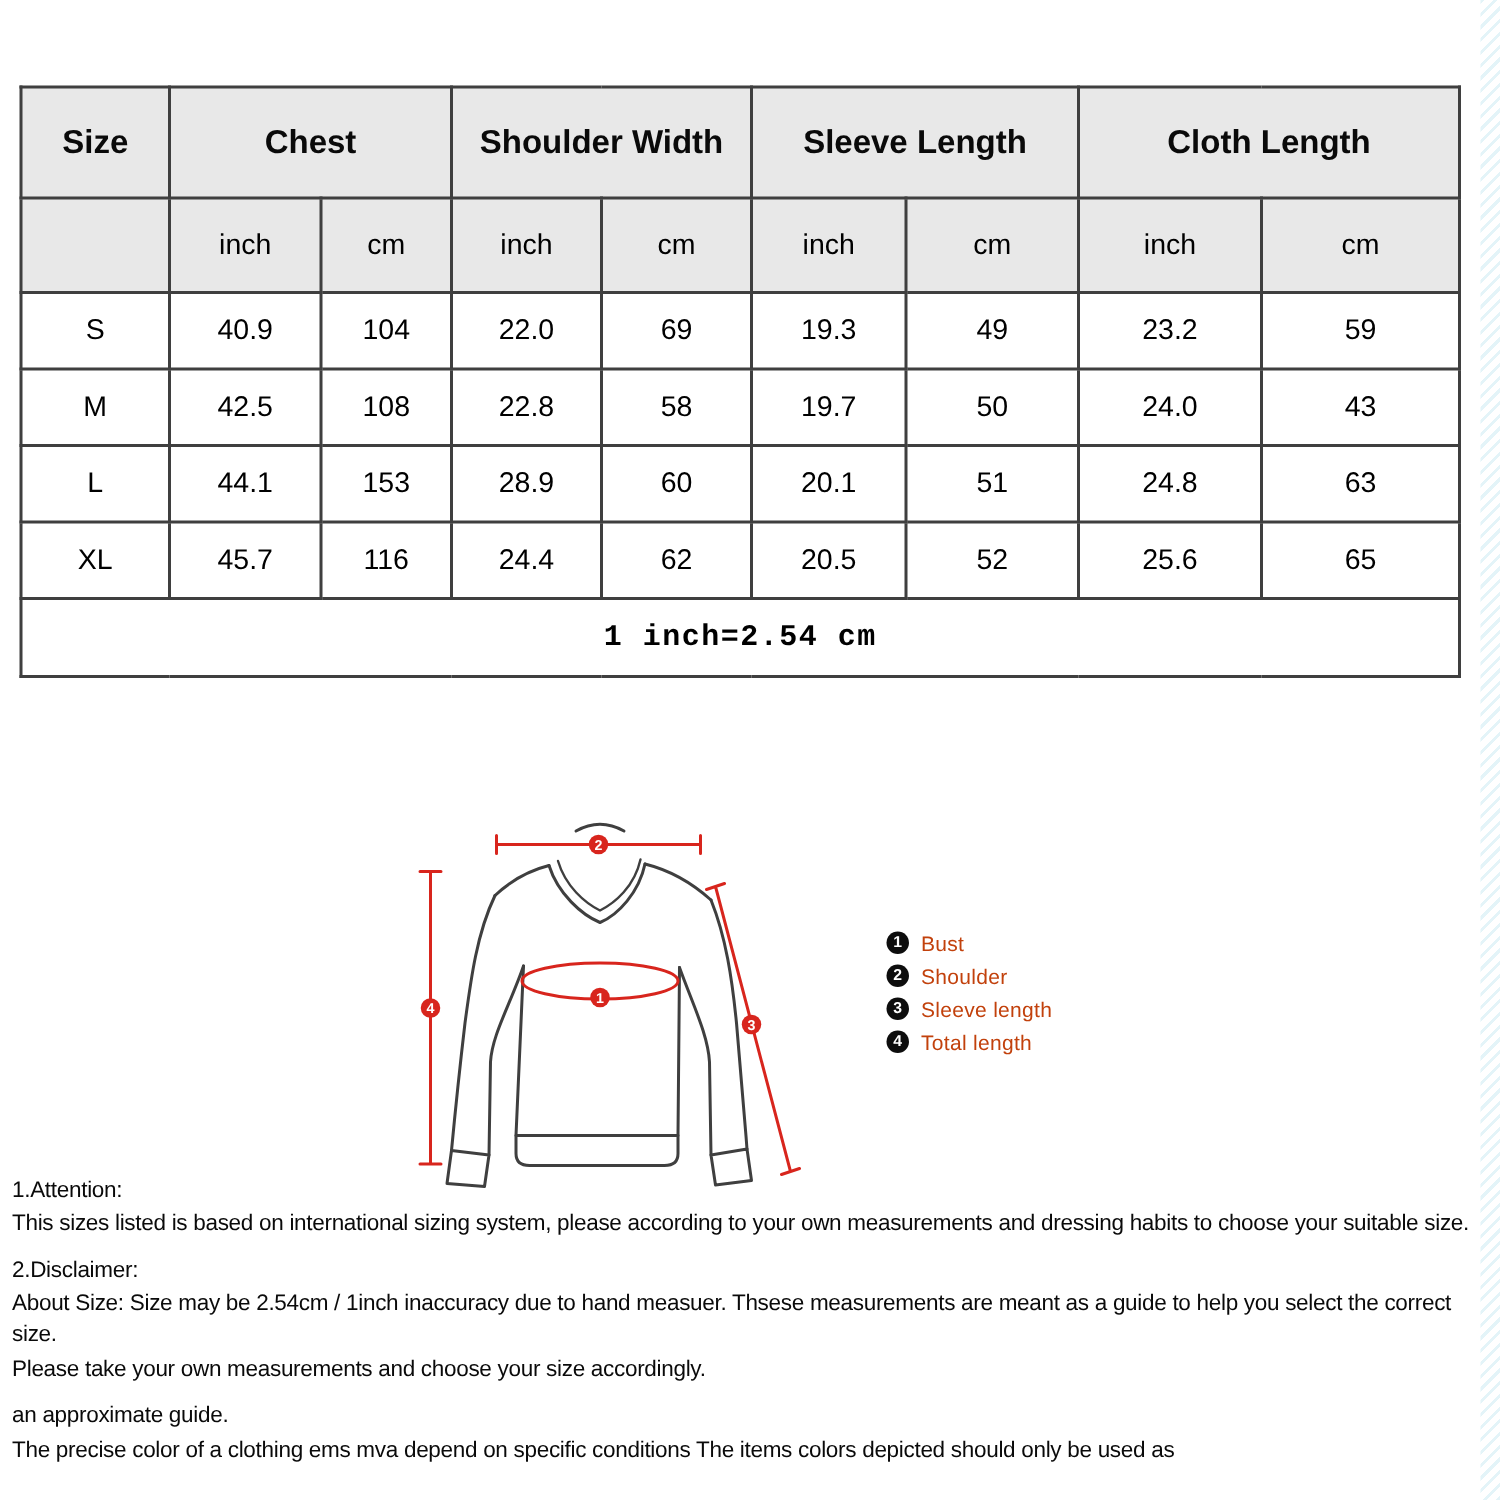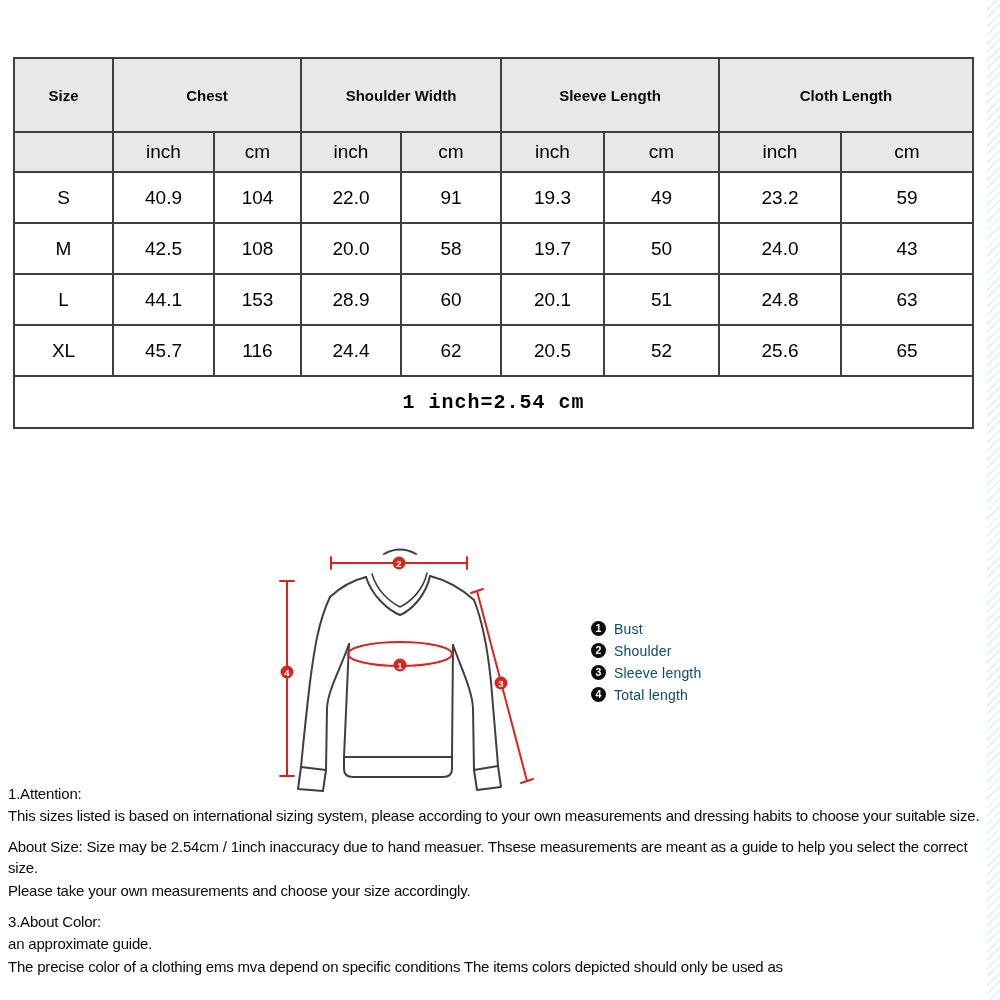--- a/index.html
+++ b/index.html
@@ -19,43 +19,43 @@
   table.size-table{
     position:absolute;left:13px;top:57px;width:959px;
     border-collapse:collapse;table-layout:fixed;
   }
   .size-table th,.size-table td{
     border:2px solid #3f3f3f;
     text-align:center;vertical-align:middle;padding:0;
     font-family:"Liberation Sans",sans-serif;
   }
   .size-table tr.group-row{height:74px;}
-  .size-table tr.unit-row{height:40px;}
+  .size-table tr.unit-row{height:63px;}
   .size-table tr.data-row{height:51px;}
   .size-table tr.note-row{height:52px;}
-  .group-row th{background:#e8e8e8;font-size:15px;font-weight:bold;color:#0a0a0a;}
+  .group-row th{background:#e8e8e8;font-size:22px;font-weight:bold;color:#0a0a0a;}
   .unit-row td{background:#e8e8e8;font-size:19px;font-weight:normal;}
   .data-row td{background:#ffffff;font-size:19px;}
   .note-row td{
     background:#ffffff;
     font-family:"Liberation Mono","DejaVu Sans Mono",monospace;
     font-weight:bold;font-size:20px;letter-spacing:1px;
   }
 
   
   .diagram-svg{position:absolute;left:270px;top:540px;}
 
   .legend{position:absolute;left:591px;top:621px;}
   .legend-row{display:flex;align-items:center;height:15px;margin-bottom:7px;}
   .legend-num{
     width:15px;height:15px;border-radius:50%;background:#0d0d0d;color:#fff;
     font-size:10.5px;font-weight:bold;line-height:15px;text-align:center;
     flex:0 0 15px;margin-right:8px;
   }
-  .legend-label{font-size:14px;color:#0c4a6e;letter-spacing:0.2px;}
+  .legend-label{font-size:14px;color:#c2410c;letter-spacing:0.2px;}
 
   
   .footnotes{position:absolute;left:8px;top:783px;width:982px;font-size:15px;line-height:21px;color:#0a0a0a;letter-spacing:-0.2px;}
   .footnotes .section{margin-bottom:10px;}
   .footnotes .ft-title{margin:0 0 1px 0;}
   .footnotes .ft-line{margin:0 0 2px 0;}
 </style>
 </head>
 <body>
 
@@ -90,31 +90,31 @@
     <td>inch</td>
     <td>cm</td>
     <td>inch</td>
     <td>cm</td>
   </tr>
   <tr class="data-row">
     <td>S</td>
     <td>40.9</td>
     <td>104</td>
     <td>22.0</td>
-    <td>91</td>
+    <td>69</td>
     <td>19.3</td>
     <td>49</td>
     <td>23.2</td>
     <td>59</td>
   </tr>
   <tr class="data-row">
     <td>M</td>
     <td>42.5</td>
     <td>108</td>
-    <td>20.0</td>
+    <td>22.8</td>
     <td>58</td>
     <td>19.7</td>
     <td>50</td>
     <td>24.0</td>
     <td>43</td>
   </tr>
   <tr class="data-row">
     <td>L</td>
     <td>44.1</td>
     <td>153</td>
@@ -207,21 +207,21 @@
     <span class="legend-label">Total length</span>
   </div>
 </div>
 
 <div class="footnotes">
   <div class="section">
     <p class="ft-title">1.Attention:</p>
     <p class="ft-line">This sizes listed is based on international sizing system, please according to your own measurements and dressing habits to choose your suitable size.</p>
   </div>
   <div class="section">
+    <p class="ft-title">2.Disclaimer:</p>
     <p class="ft-line">About Size: Size may be 2.54cm / 1inch inaccuracy due to hand measuer. Thsese measurements are meant as a guide to help you select the correct size.</p>
     <p class="ft-line">Please take your own measurements and choose your size accordingly.</p>
   </div>
   <div class="section">
-    <p class="ft-title">3.About Color:</p>
     <p class="ft-line">an approximate guide.</p>
     <p class="ft-line">The precise color of a clothing ems mva depend on specific conditions The items colors depicted should only be used as</p>
   </div>
 </div>
 
 </body></html>

